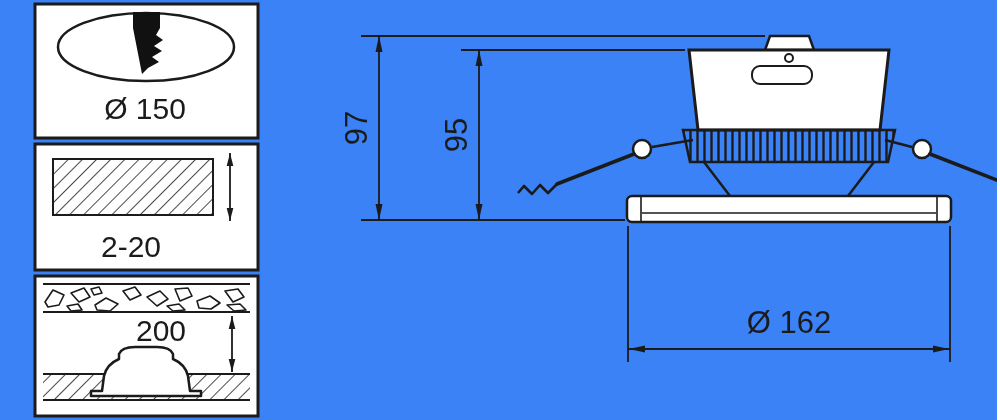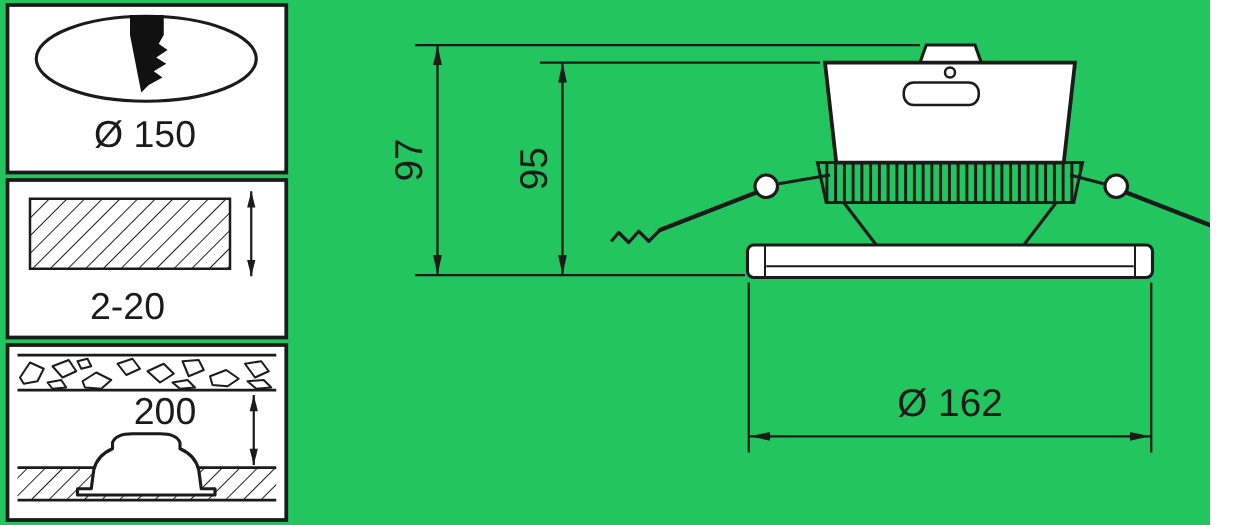--- a/index.html
+++ b/index.html
@@ -1,21 +1,22 @@
 <!DOCTYPE html>
 <html><head>
 <meta charset="utf-8">
 <style>
   html,body{margin:0;padding:0;background:#ffffff;}
   .canvas{
     position:relative;
     width:968px;height:420px;
-    background:#22c55e;
+    background:#3b82f6;
     overflow:hidden;
     font-family:"Liberation Sans", sans-serif;
+    padding-left:29px;
   }
   svg{display:block;}
   text{
     font-family:"Liberation Sans", sans-serif;
     fill:#1b1b1b;
   }
   .dim-label{font-size:31px;}
   .panel-label{font-size:30px;}
 </style>
 </head>

